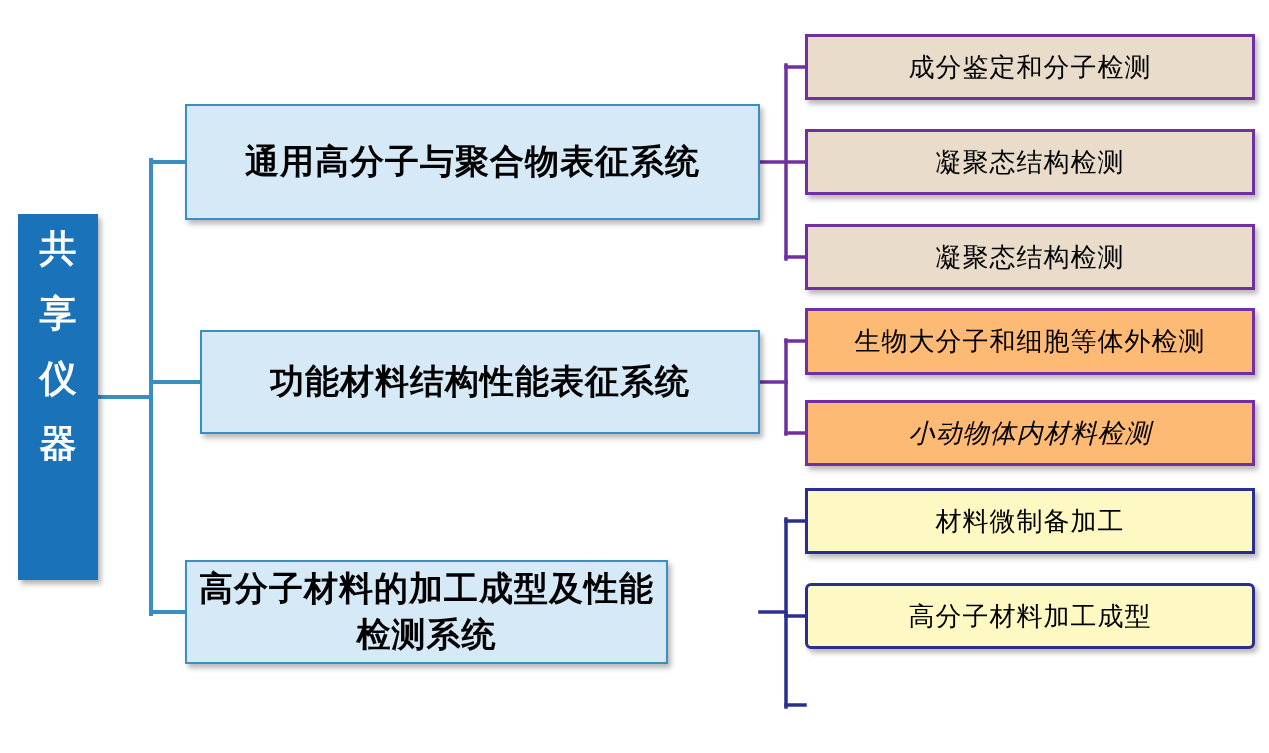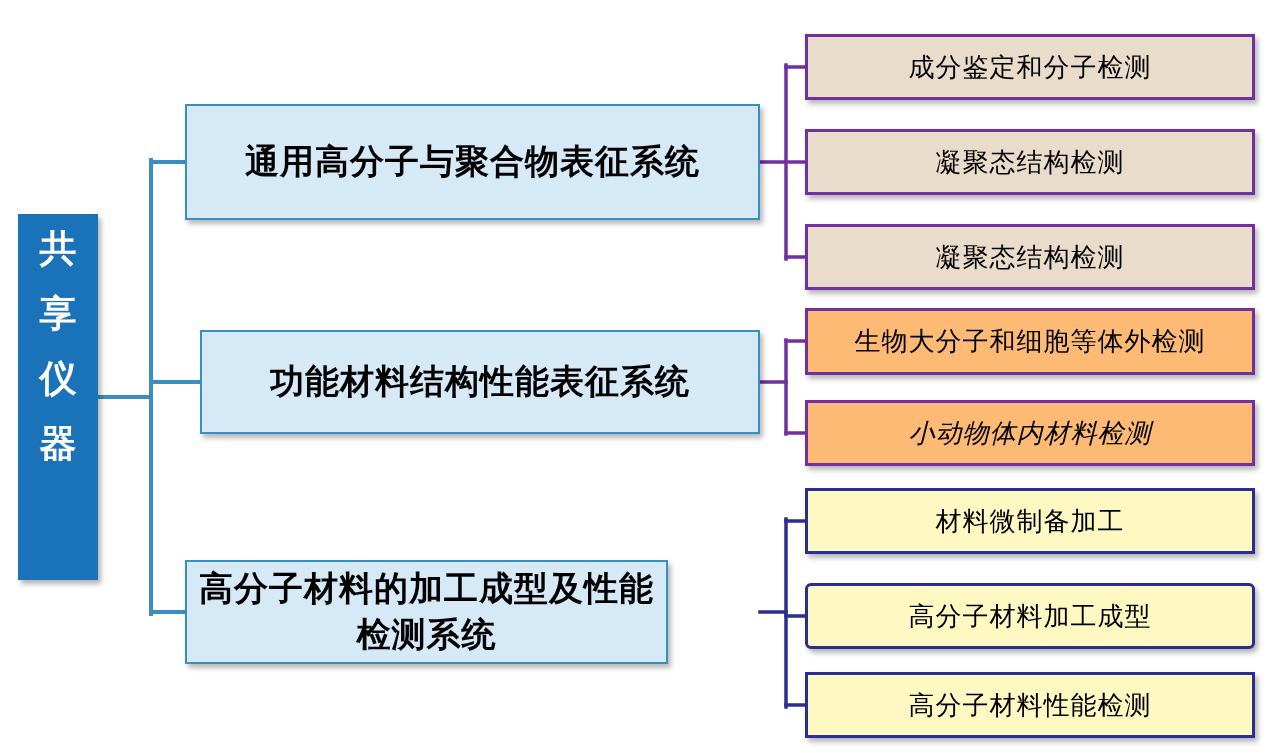--- a/index.html
+++ b/index.html
@@ -161,17 +161,14 @@
   <div class="node leaf-node group-2 leaf-2-2">
     <span>小动物体内材料检测</span>
   </div>
 
   <div class="node leaf-node group-3 leaf-3-1">
     <span>材料微制备加工</span>
   </div>
   <div class="node leaf-node group-3 leaf-3-2">
     <span>高分子材料加工成型</span>
   </div>
-  <div class="node leaf-node group-3 leaf-3-3">
-    <span>高分子材料性能检测</span>
-  </div>
 
 </div>
 
 </body></html>

